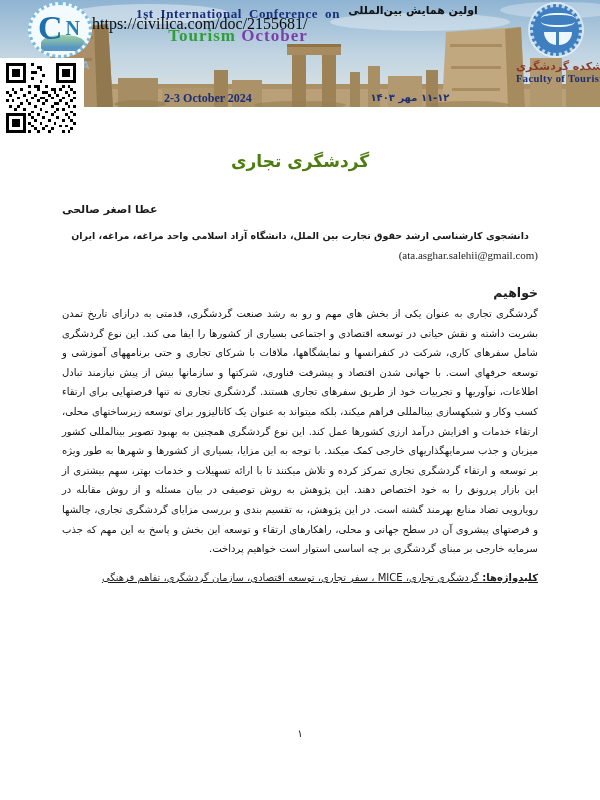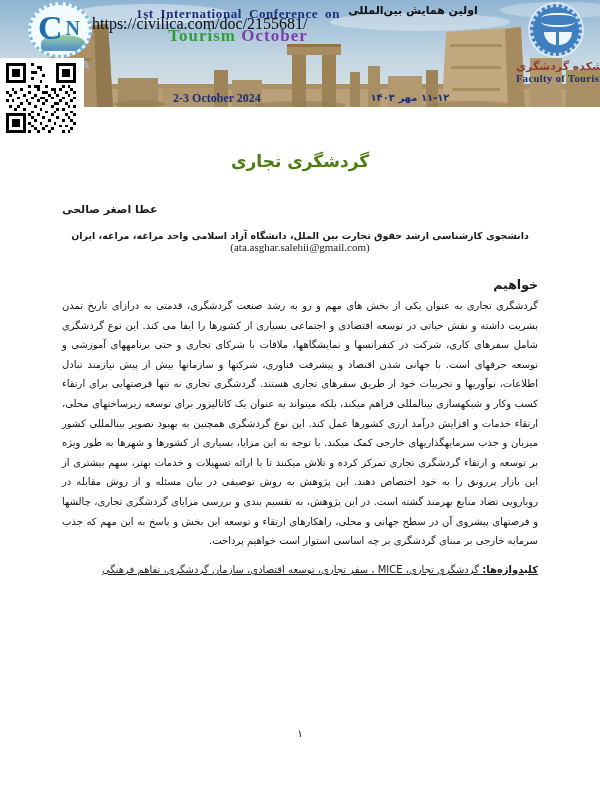--- a/index.html
+++ b/index.html
@@ -37,41 +37,41 @@
   .en-line2{margin-top:4px;font:bold 17px "Liberation Serif",serif;letter-spacing:1px;}
   .t-green{color:var(--c-green);} .t-purple{color:var(--c-purple);}
   
   .url-overlay{position:absolute;left:92px;top:15px;z-index:7;
     font:16px "Liberation Serif",serif;color:#0b0b0b;}
   
   .fa-title{position:absolute;left:334px;top:4px;width:158px;text-align:center;z-index:3;}
   .fa-line1{font:bold 11px "DejaVu Sans",sans-serif;color:#111;}
   .fa-line2{margin-top:3px;font:bold 14px "DejaVu Sans",sans-serif;}
   
-  .date-en{position:absolute;left:157px;top:91px;width:120px;text-align:center;z-index:3;
+  .date-en{position:absolute;left:148px;top:91px;width:120px;text-align:center;z-index:3;
     font:bold 12px "Liberation Serif",serif;color:var(--c-navy);}
   .date-fa{position:absolute;left:360px;top:92px;width:100px;text-align:center;z-index:3;
     font:bold 10px "DejaVu Sans",sans-serif;color:var(--c-navy);}
   
   .uot{position:absolute;left:516px;top:4px;width:80px;text-align:center;z-index:3;}
   .uot-circle{position:relative;margin:0 auto;width:52px;height:52px;border-radius:50%;
     background:var(--c-logo_blue);border:3px dotted #bcd9f2;box-shadow:0 0 0 2px rgba(255,255,255,.55);}
   .uot-book{position:absolute;left:11px;bottom:8px;width:28px;height:13px;background:#eef6fd;
     border-radius:0 0 14px 14px;}
   .uot-book:before{content:"";position:absolute;left:12px;top:-2px;width:3px;height:15px;background:var(--c-logo_blue);}
   .uot-script{position:absolute;left:8px;top:6px;width:34px;height:14px;
     border-top:2px solid #eef6fd;border-bottom:2px solid #eef6fd;border-radius:40%;}
   .faculty-fa{margin-top:4px;font:bold 11px "DejaVu Sans",sans-serif;color:var(--c-faculty_red);white-space:nowrap;}
   .faculty-en{font:bold 10.5px "Liberation Serif",serif;color:var(--c-navy);white-space:nowrap;letter-spacing:.4px;}
   
   .content{position:absolute;top:107px;left:62px;width:476px;}
   .paper-title{margin-top:44px;text-align:center;font:bold 17px "DejaVu Sans",sans-serif;color:#4d7c0f;}
   .author{margin-top:32px;text-align:left;font:bold 11px "DejaVu Sans",sans-serif;}
   .affiliation{margin-top:14px;text-align:center;font:600 9.5px "DejaVu Sans",sans-serif;}
-  .email{margin-top:0;text-align:center;font:11px "Liberation Serif",serif;}
+  .email{margin-top:8px;text-align:right;font:11px "Liberation Serif",serif;}
   .abstract-head{margin-top:24px;text-align:right;font:bold 12.5px "DejaVu Sans",sans-serif;}
   .abstract-body{
     margin-top:4px;font:10px/19.6px "DejaVu Sans",sans-serif;
     text-align:justify;color:#121212;
   }
   .keywords{margin-top:13px;font:10px "DejaVu Sans",sans-serif;text-align:right;text-decoration:underline;}
   .kw-label{font-weight:bold;}
   .page-num{position:absolute;left:0;top:727px;width:600px;text-align:center;
     font:10.5px "DejaVu Sans",sans-serif;color:#222;}
 </style>

